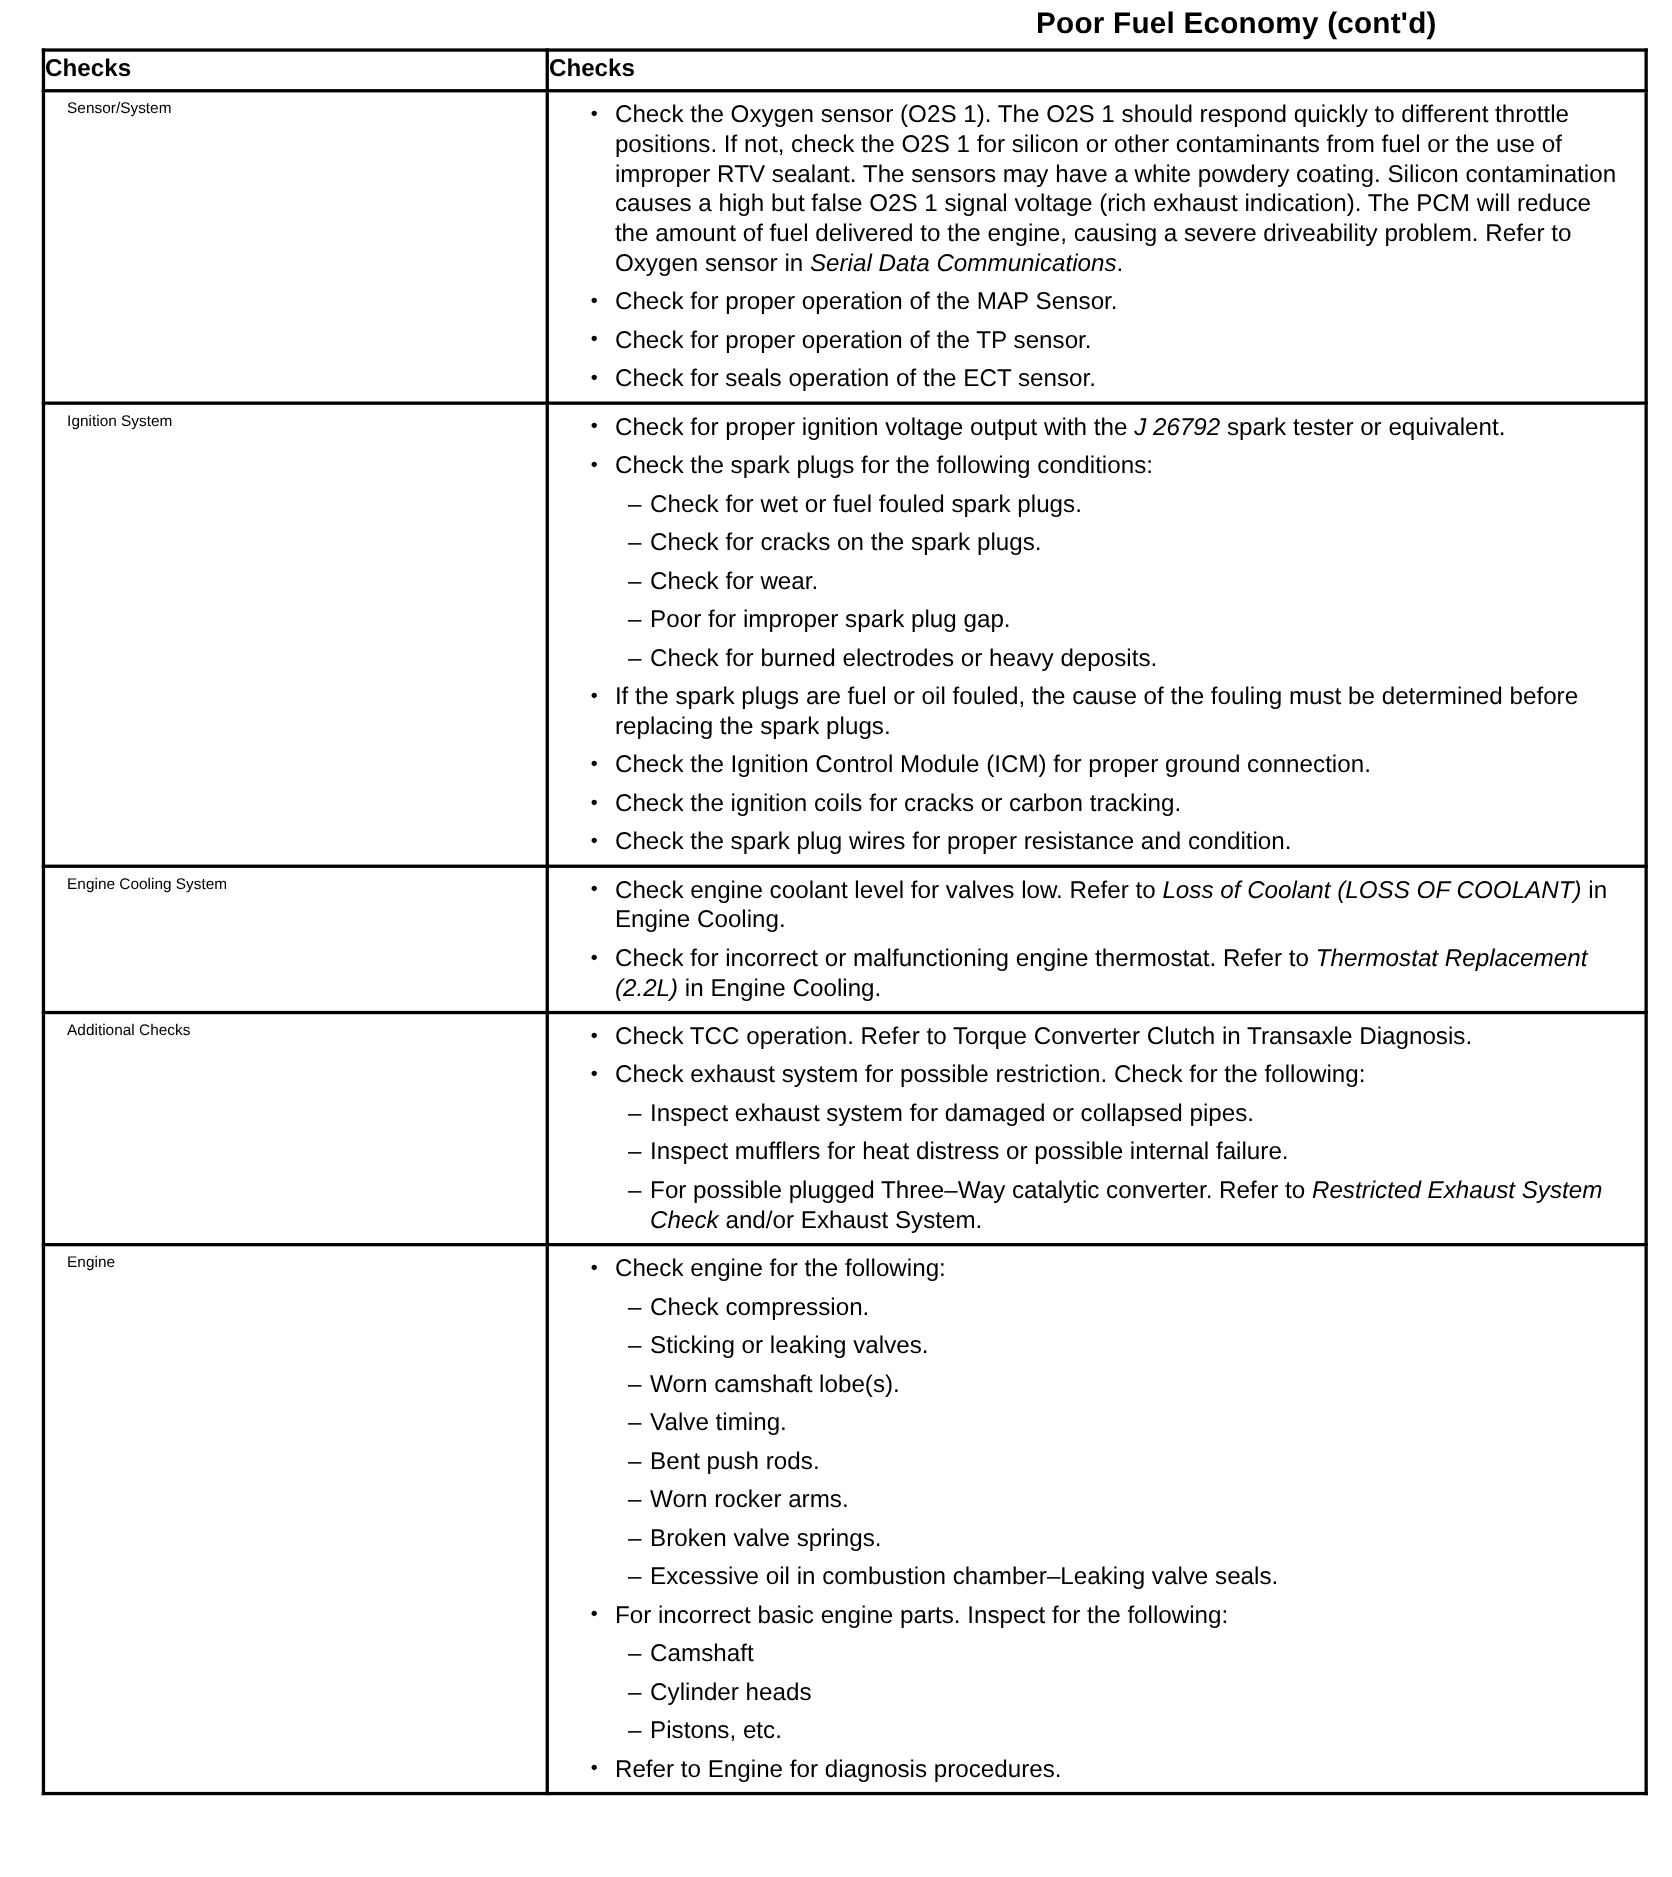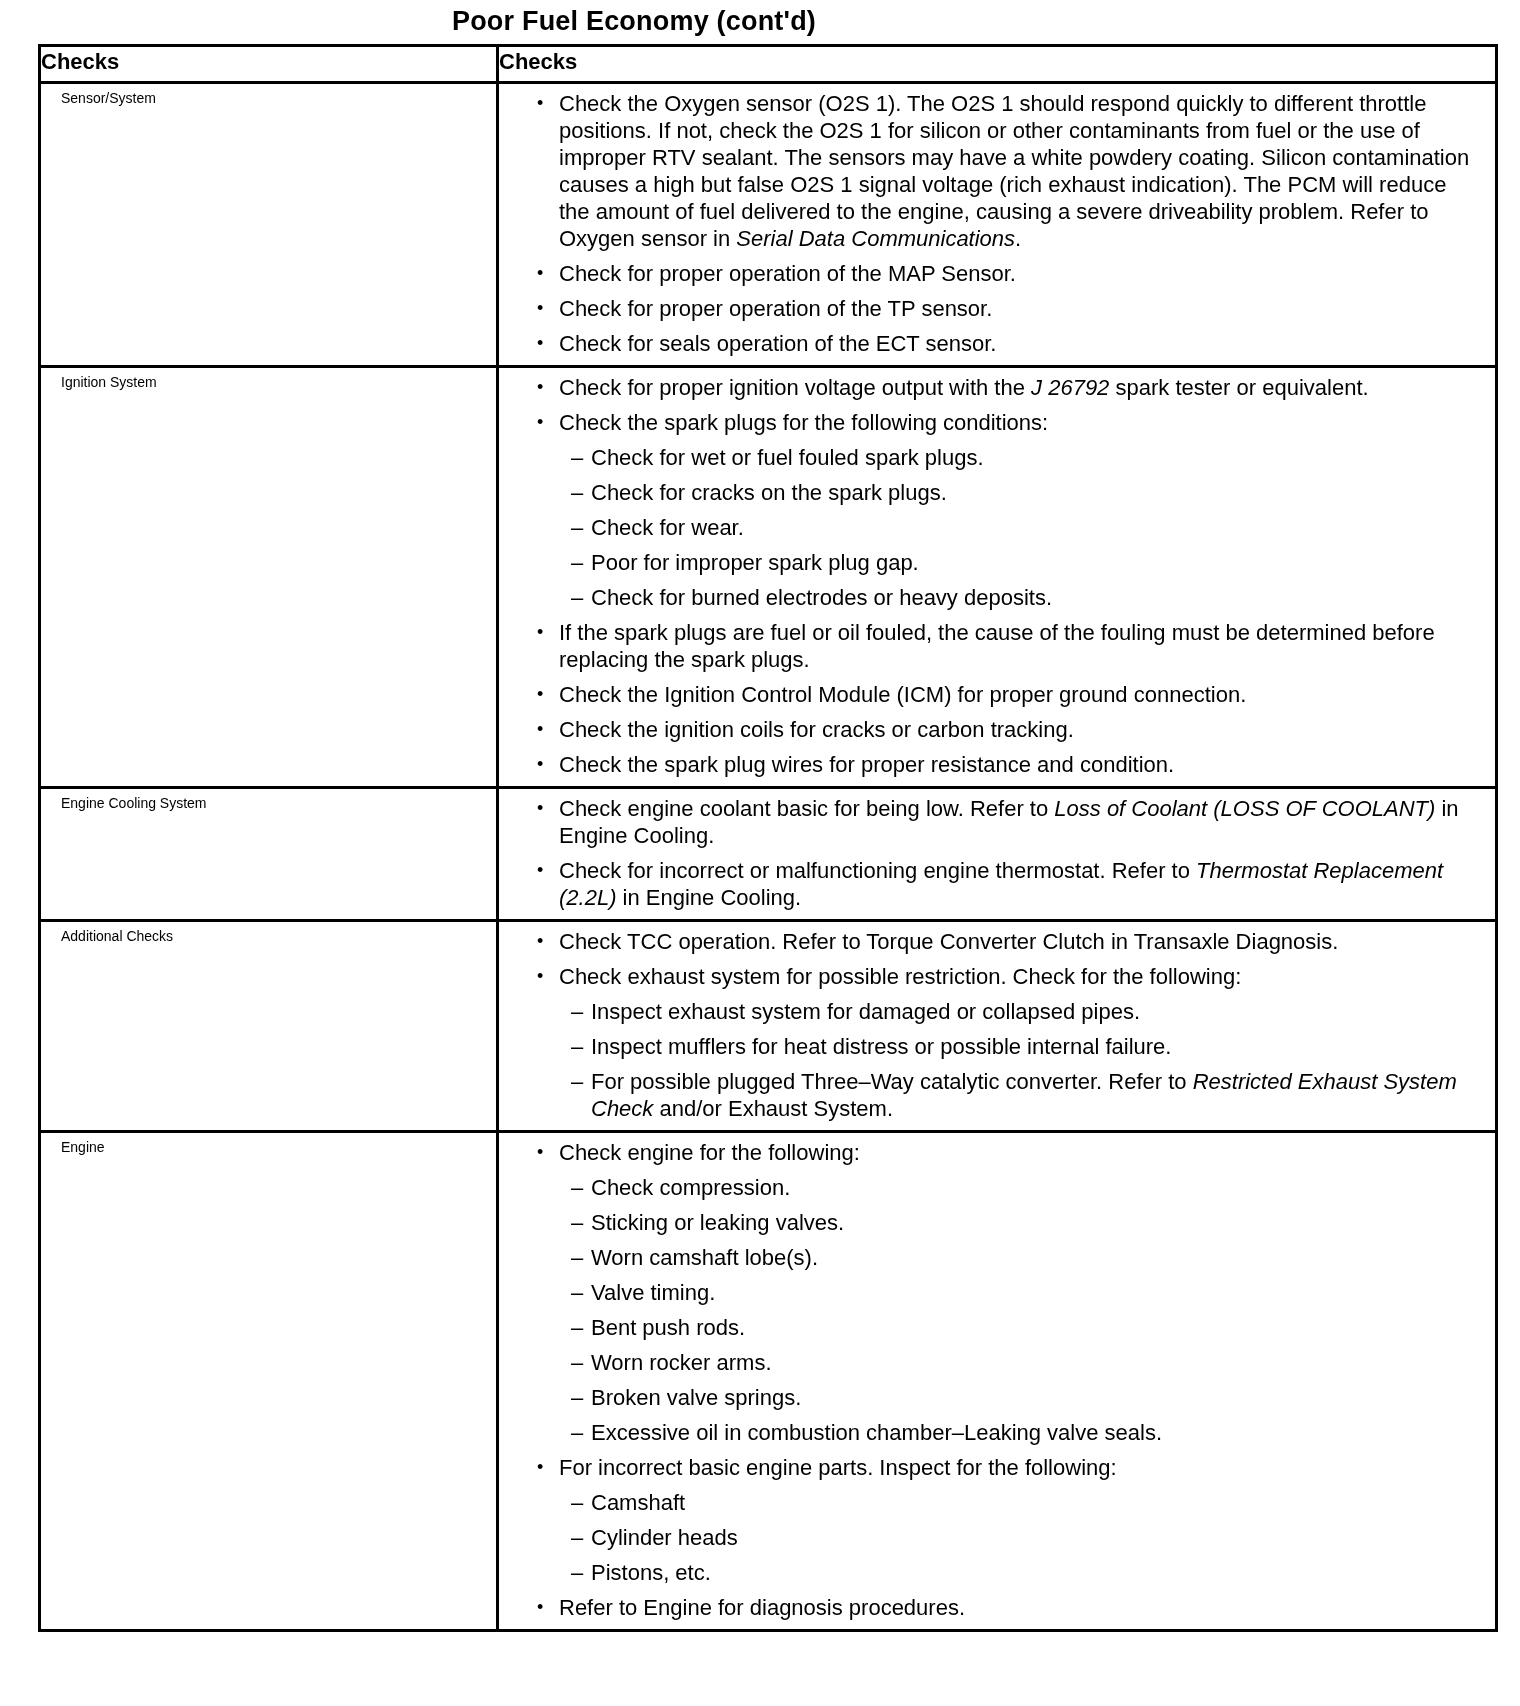--- a/index.html
+++ b/index.html
@@ -13,21 +13,21 @@
       position: relative;
       font-family: "Liberation Sans", sans-serif;
       color: #000000;
       overflow: hidden;
     }
     .page-title {
       position: absolute;
       left: 0;
       top: 6px;
       width: 1344px;
-      text-align: center;
+      text-align: right;
       font-weight: bold;
       font-size: 27px;
       letter-spacing: 0.2px;
     }
     .page-title span {
       display: inline-block;
       transform: translateX(-38px);
     }
     table.diag {
       position: absolute;
@@ -138,21 +138,21 @@
             <li><span class="bullet">•</span><span><span>Check the Ignition Control Module (ICM) for proper ground connection.</span></span></li>
             <li><span class="bullet">•</span><span><span>Check the ignition coils for cracks or carbon tracking.</span></span></li>
             <li><span class="bullet">•</span><span><span>Check the spark plug wires for proper resistance and condition.</span></span></li>
           </ul>
         </td>
       </tr>
       <tr>
         <td class="check-cell">Engine Cooling System</td>
         <td class="action-cell">
           <ul class="actions">
-            <li><span class="bullet">•</span><span><span>Check engine coolant basic for being low. Refer to </span><em>Loss of Coolant (LOSS OF COOLANT)</em><span> in Engine Cooling.</span></span></li>
+            <li><span class="bullet">•</span><span><span>Check engine coolant level for valves low. Refer to </span><em>Loss of Coolant (LOSS OF COOLANT)</em><span> in Engine Cooling.</span></span></li>
             <li><span class="bullet">•</span><span><span>Check for incorrect or malfunctioning engine thermostat. Refer to </span><em>Thermostat Replacement (2.2L)</em><span> in Engine Cooling.</span></span></li>
           </ul>
         </td>
       </tr>
       <tr>
         <td class="check-cell">Additional Checks</td>
         <td class="action-cell">
           <ul class="actions">
             <li><span class="bullet">•</span><span><span>Check TCC operation. Refer to Torque Converter Clutch in Transaxle Diagnosis.</span></span></li>
             <li><span class="bullet">•</span><span><span>Check exhaust system for possible restriction. Check for the following:</span></span><ul class="subs">

